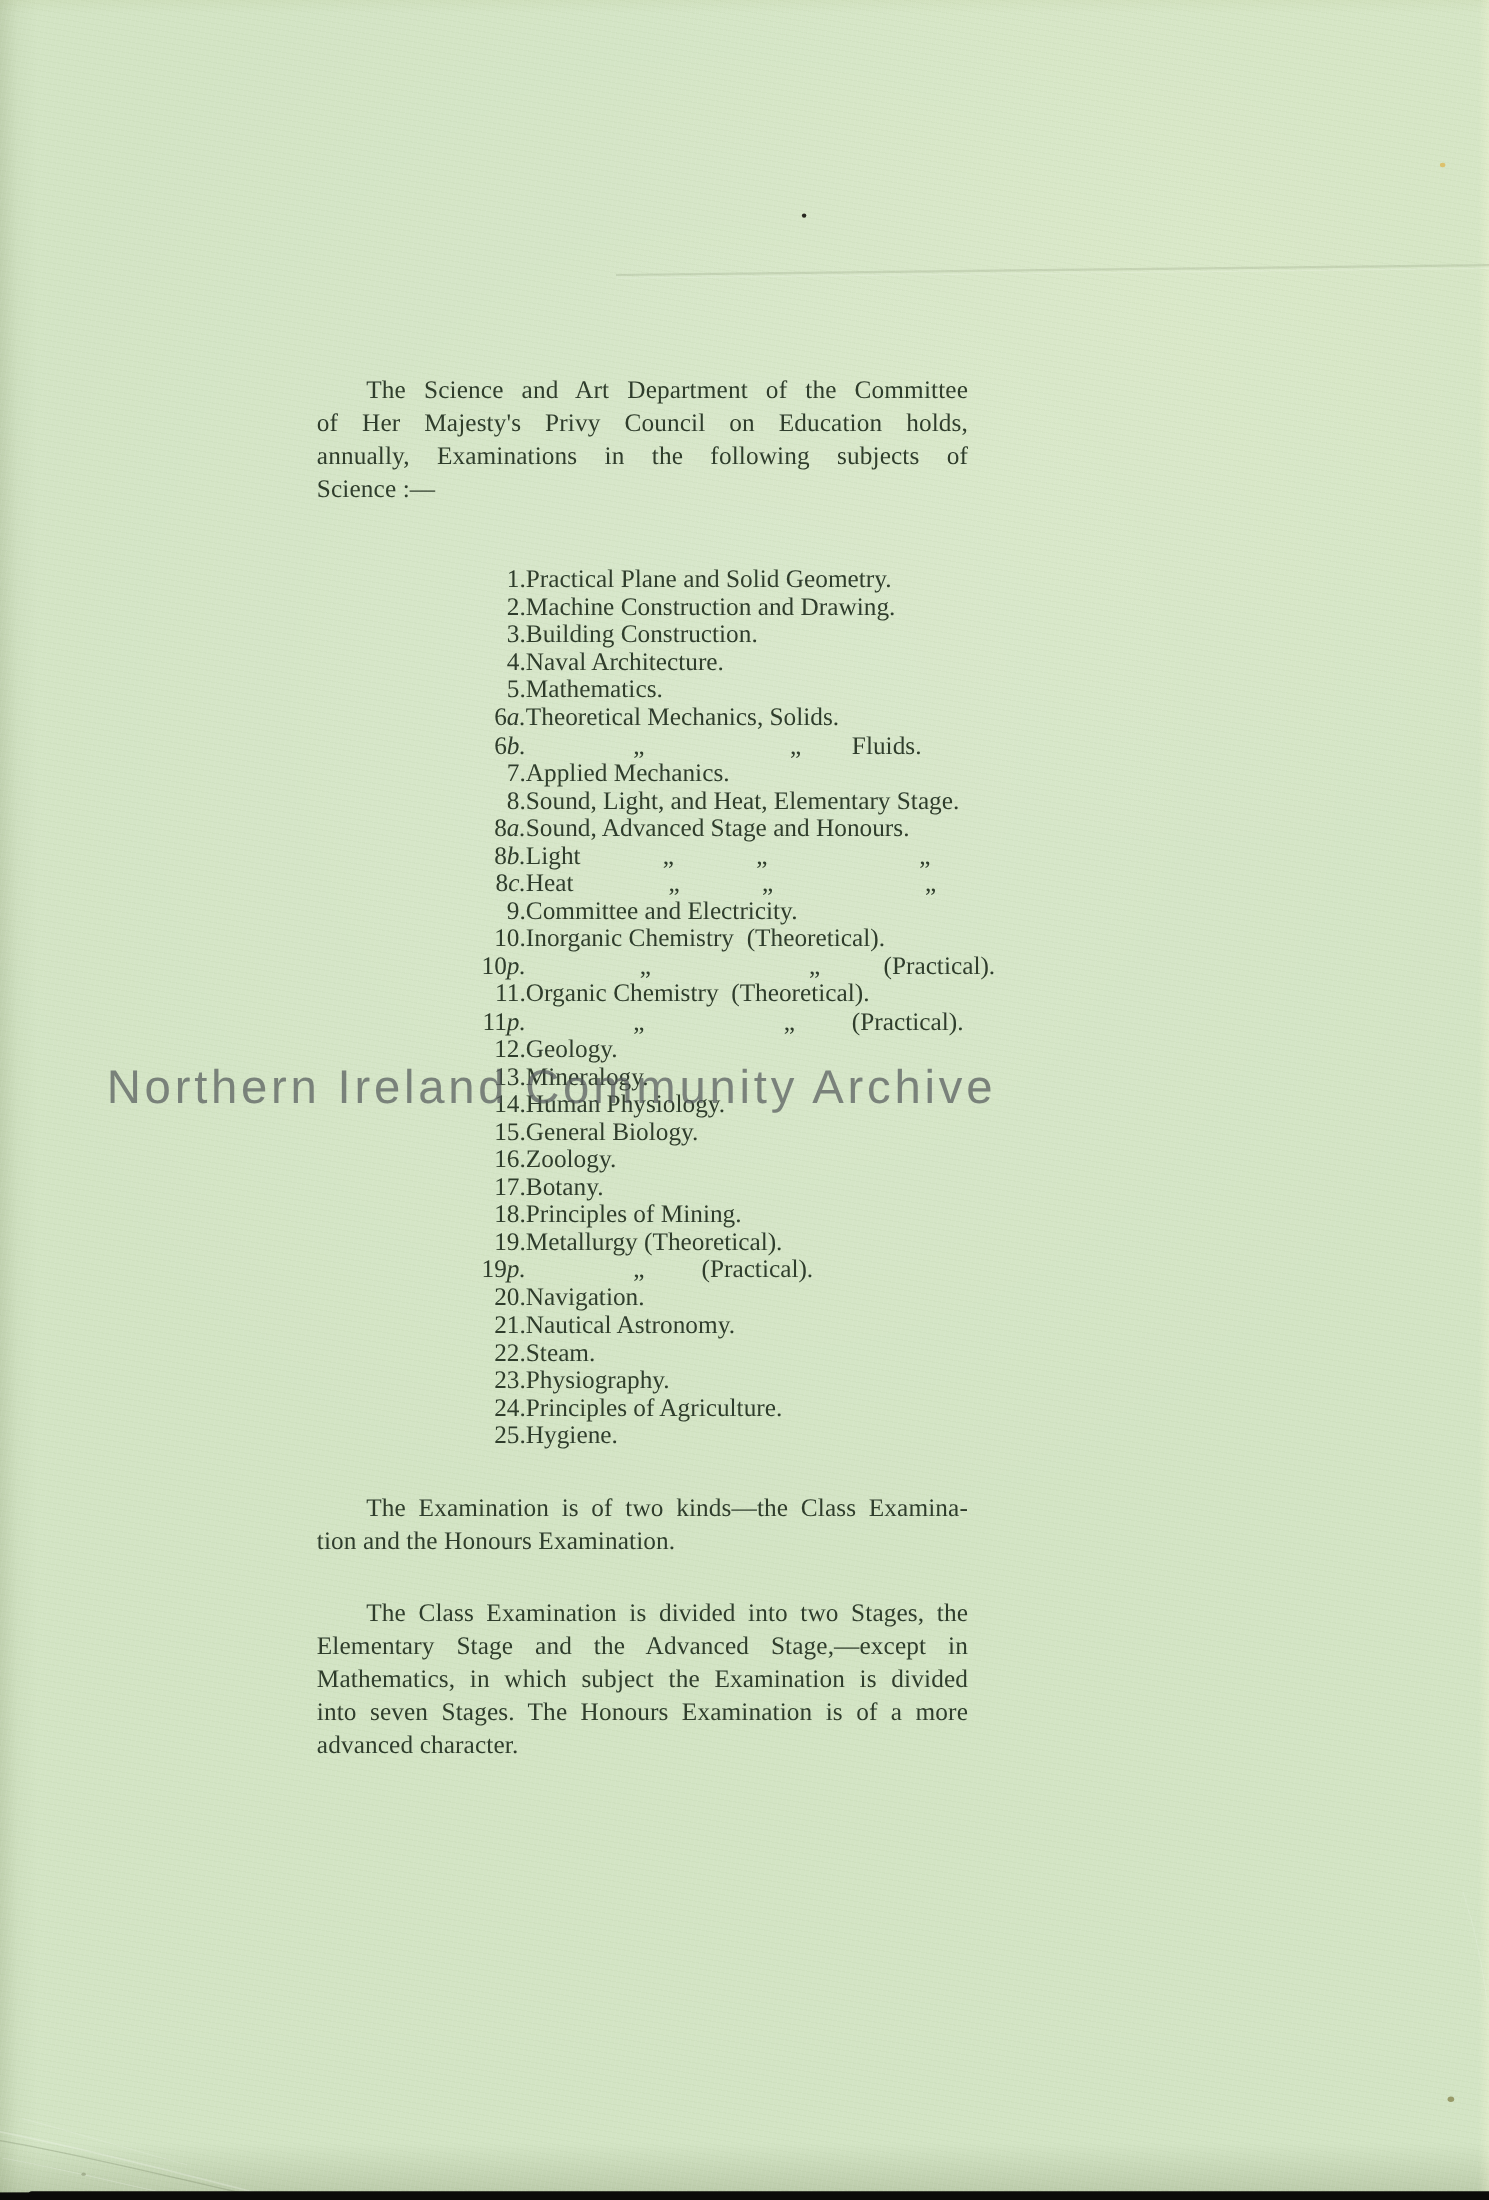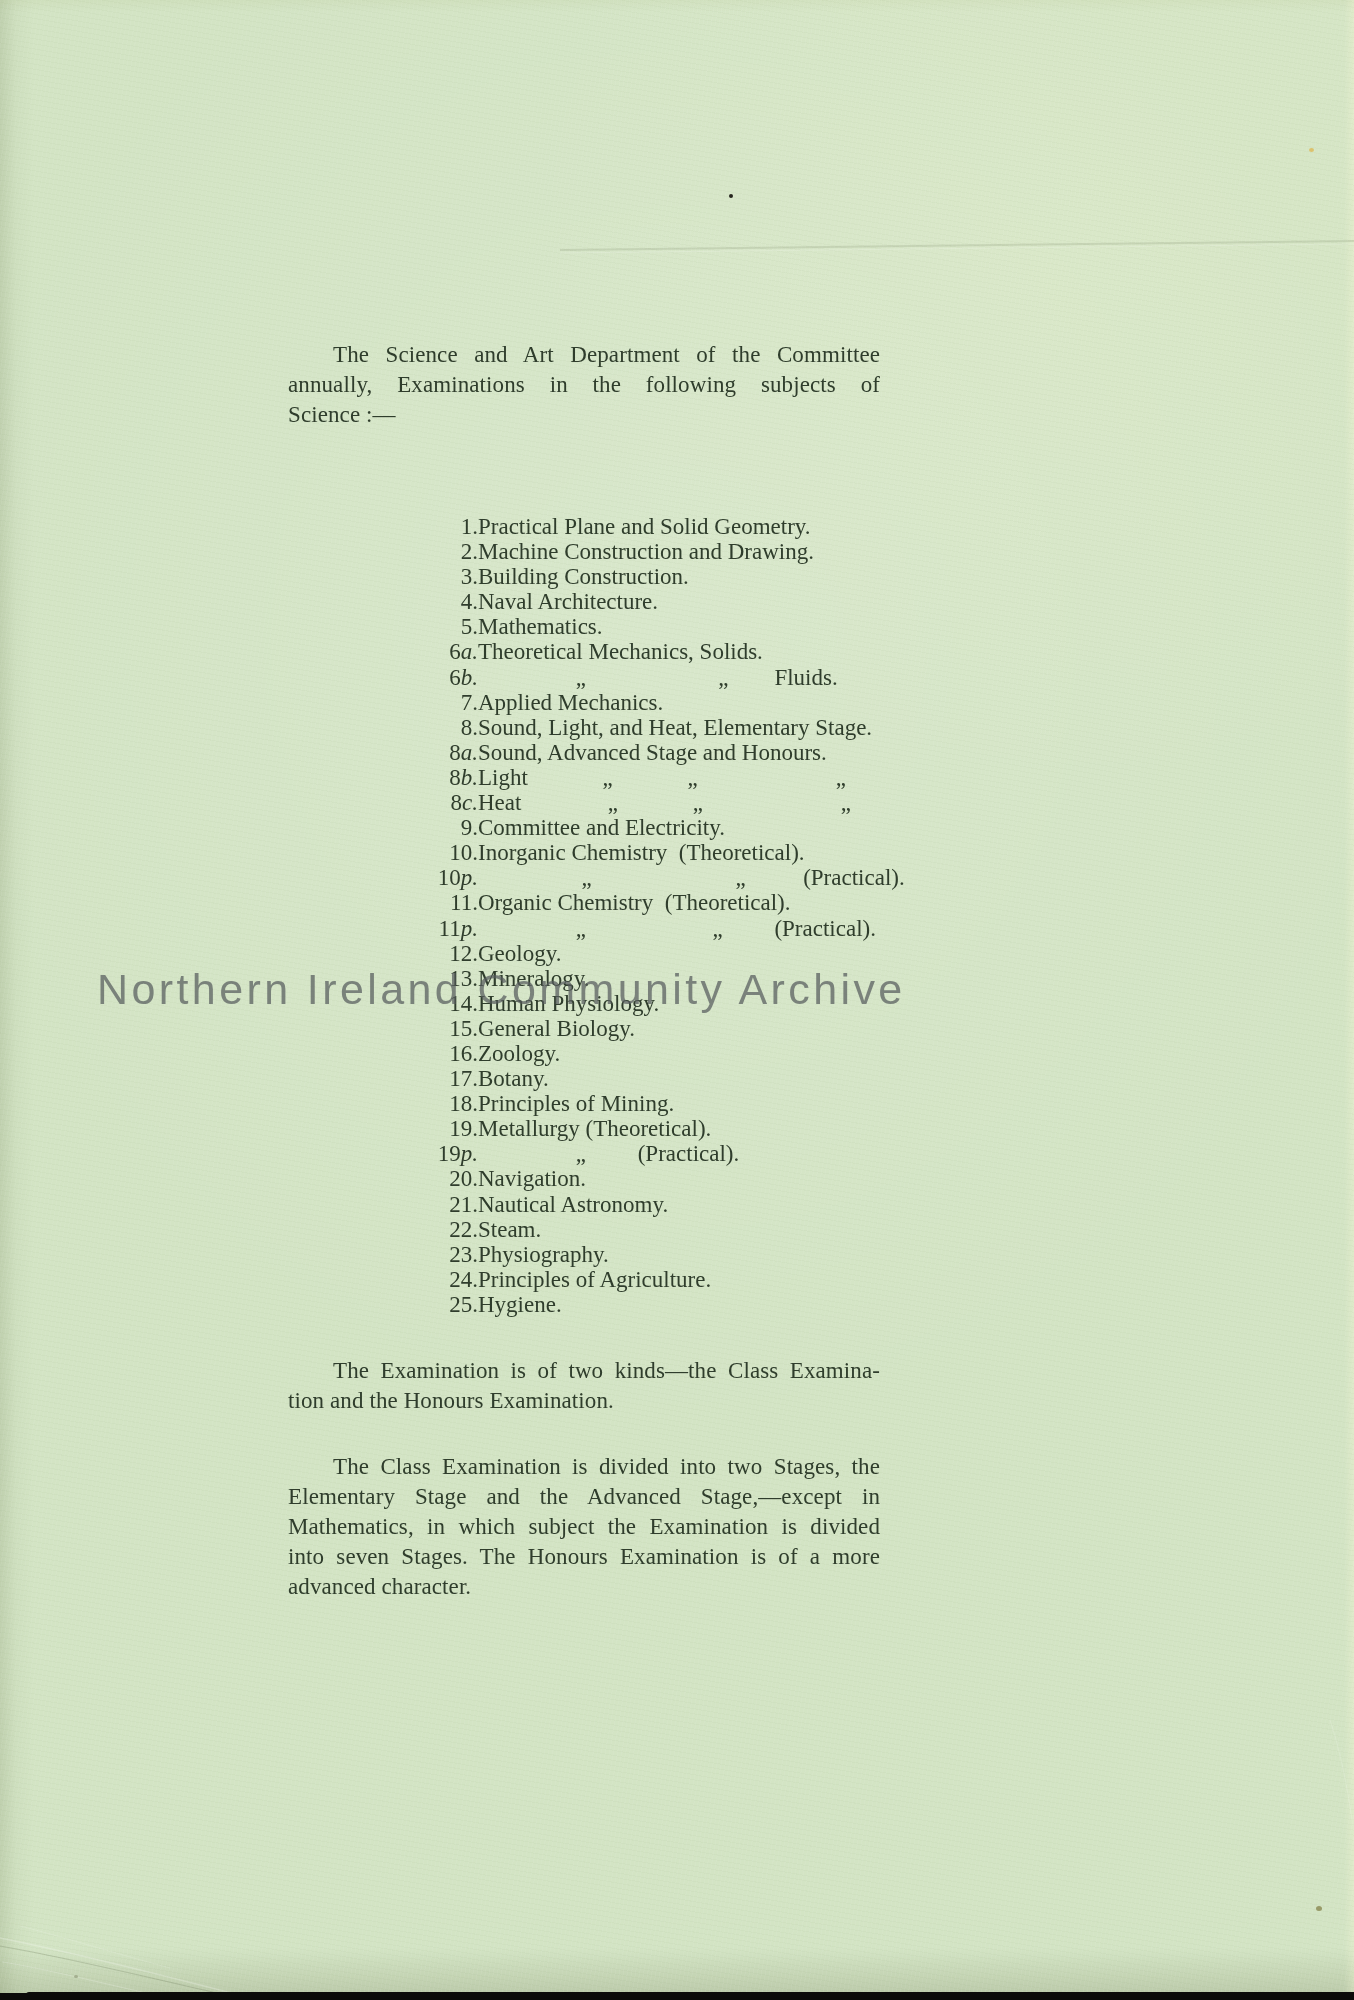--- a/index.html
+++ b/index.html
@@ -43,20 +43,21 @@
   .speck.s4{left:74px;top:1975px;width:4px;height:3px;background:#9aa585;opacity:.8;}
 </style>
 </head>
 <body>
 
 <div class="canvas">
   <div class="paper"></div>
 
   <div class="para intro ink">
       <div class="pline just ind">The Science and Art Department of the Committee</div>
+      <div class="pline just">of Her Majesty's Privy Council on Education holds,</div>
       <div class="pline just">annually, Examinations in the following subjects of</div>
       <div class="pline">Science :—</div>
     </div>
 
   <div class="list ink">
       <div class="lrow">
         <span class="lnum"><span>1.</span><span class="it"></span></span>
         <span class="ltxt">Practical Plane and Solid Geometry.</span>
       </div>
       <div class="lrow">

